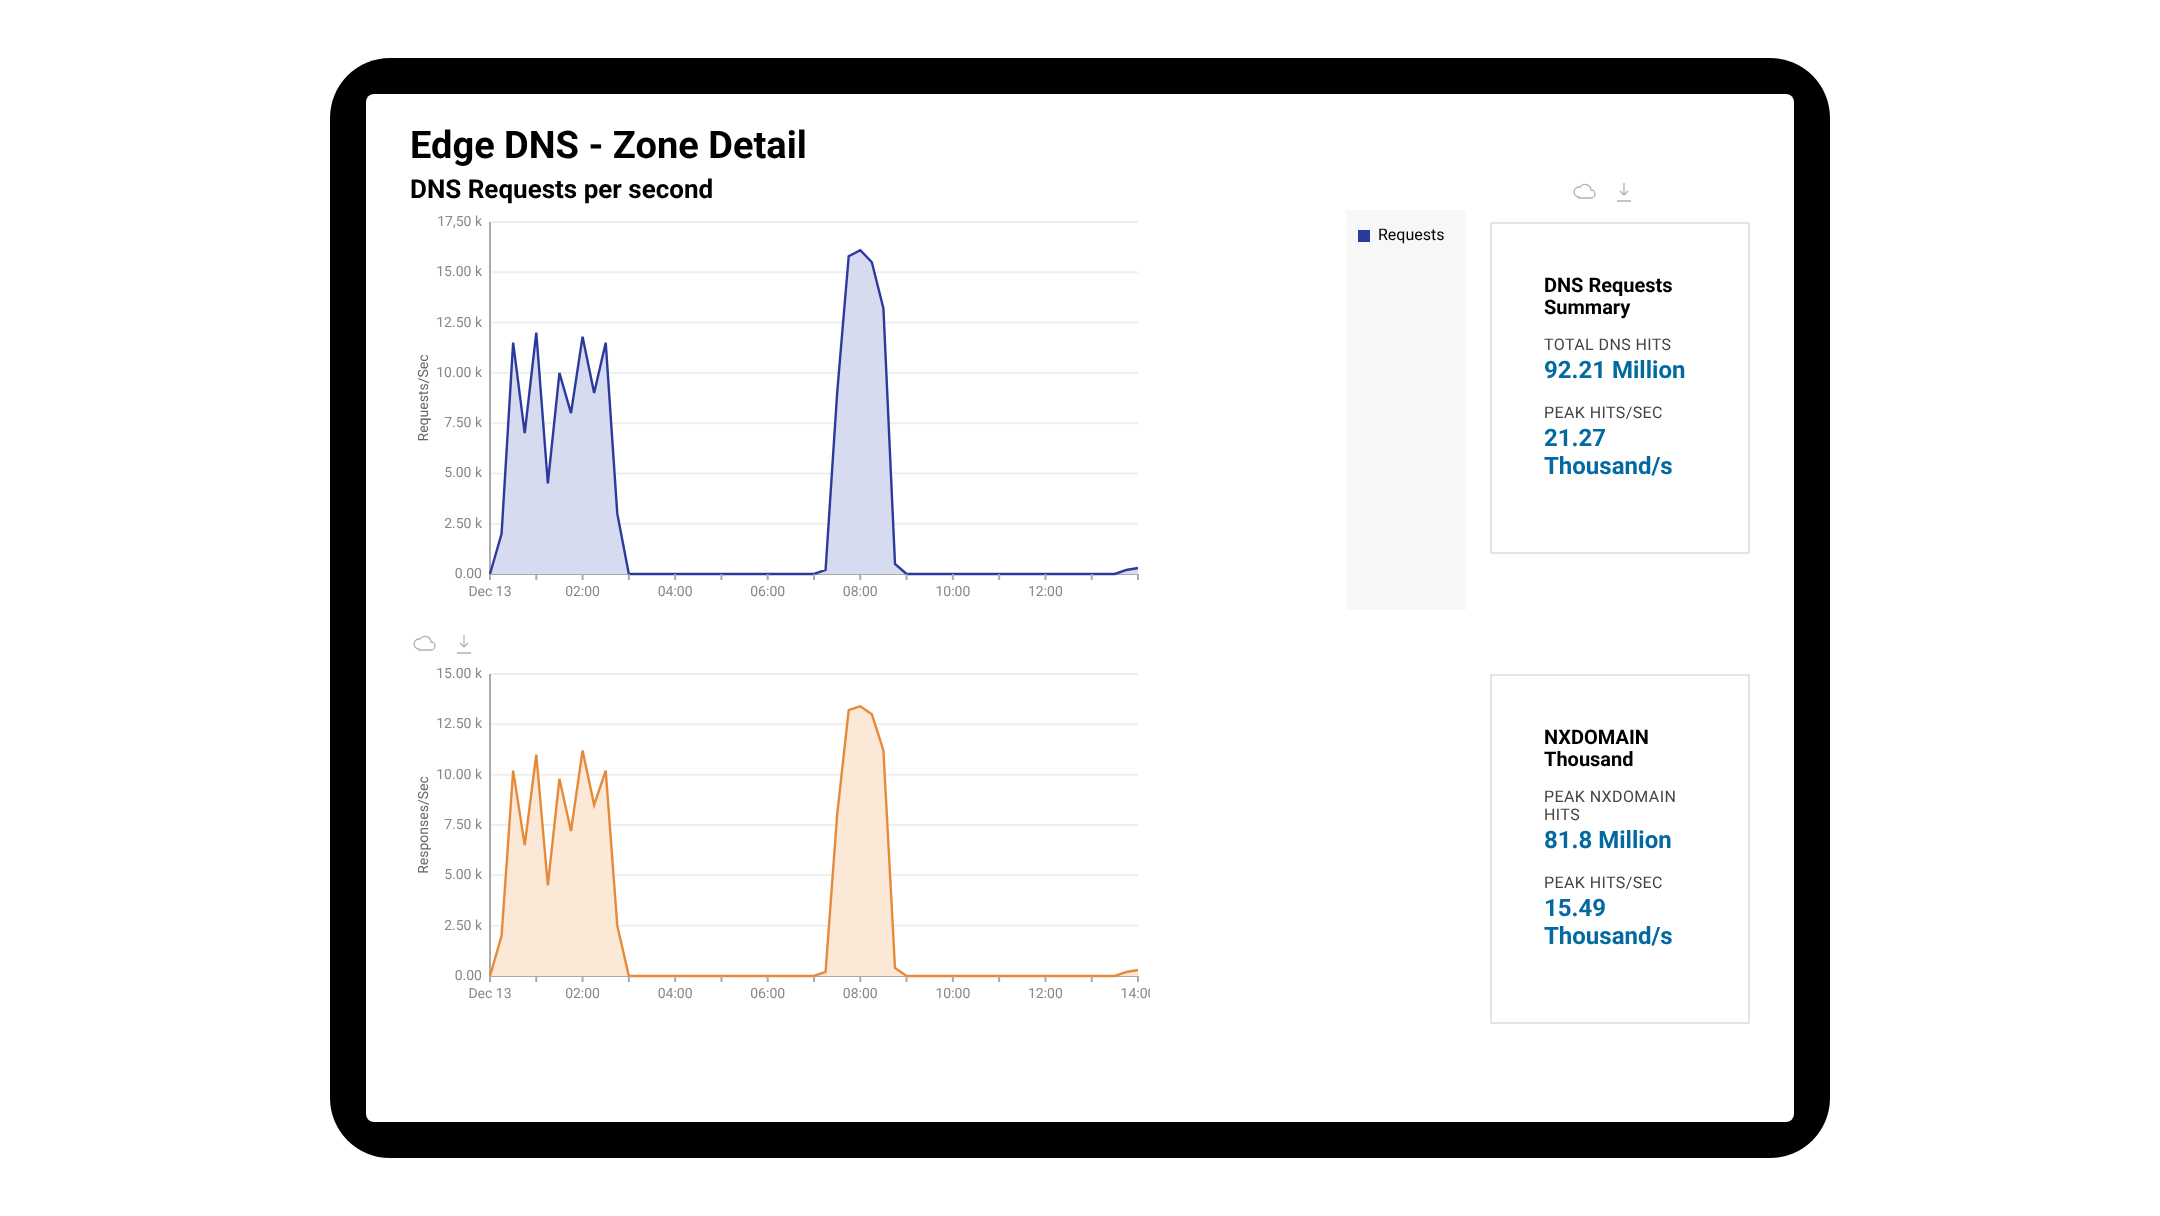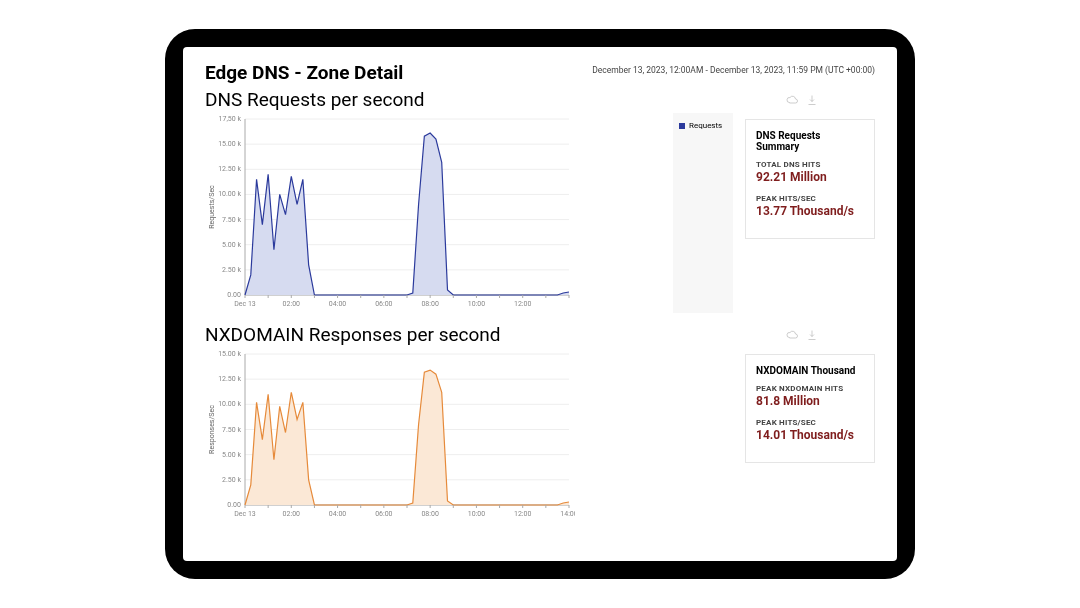--- a/index.html
+++ b/index.html
@@ -4,47 +4,46 @@
 <style>
 *{box-sizing:border-box;margin:0;padding:0;font-family:-apple-system,BlinkMacSystemFont,"Segoe UI",Roboto,Arial,sans-serif}
 body{background:#fff;width:1080px;height:608px;display:flex;align-items:center;justify-content:center}
 .tablet{width:750px;height:550px;background:#000;border-radius:30px;padding:18px;position:relative}
 .screen{width:100%;height:100%;background:#fff;border-radius:4px;padding:14px 22px;overflow:hidden;position:relative}
 .header-row{display:flex;align-items:flex-start;justify-content:space-between;margin-bottom:4px}
 .page-title{font-size:19px;font-weight:700;color:#000}
 .date-range{font-size:8.5px;color:#444;margin-top:4px}
 .panel{margin-bottom:10px}
 .panel-head{display:flex;justify-content:space-between;align-items:center;margin-bottom:2px}
-.sub-title{font-size:19px;font-weight:400;color:#000}
+.sub-title{font-size:13px;font-weight:700;color:#000}
 .actions{display:flex;gap:6px;margin-right:56px}
 .icon-btn{width:14px;height:14px;display:flex;align-items:center;justify-content:center;cursor:pointer;opacity:.5}
 .icon-btn svg{width:12px;height:12px;stroke:#666;fill:none;stroke-width:1.3}
 .panel-body{display:flex;gap:12px}
 .chart-col{flex:1;position:relative}
 .legend{width:60px;background:#f7f7f7;padding:8px 6px;font-size:8px}
 .legend-item{display:flex;align-items:center;gap:4px}
 .legend-sw{width:6px;height:6px}
-.summary{width:130px;border:1px solid #e5e5e5;padding:10px;font-size:9px;align-self:flex-start;margin-top:6px}
+.summary{width:130px;border:1px solid #e5e5e5;padding:26px;font-size:9px;align-self:flex-start;margin-top:6px}
 .summary-title{font-weight:700;font-size:10px;margin-bottom:8px;color:#000}
-.summary-label{font-size:8px;font-weight:700;color:#444;letter-spacing:.2px;margin-bottom:1px}
-.summary-value{font-size:12px;font-weight:700;color:#7f1d1d;margin-bottom:10px}
+.summary-label{font-size:8px;font-weight:400;color:#444;letter-spacing:.2px;margin-bottom:1px}
+.summary-value{font-size:12px;font-weight:700;color:#0369a1;margin-bottom:10px}
 .chart-svg{display:block}
 .ytick,.xtick{font-size:7px;fill:#888}
 .axis-line{stroke:#aaa;stroke-width:1}
 .grid{stroke:#eee;stroke-width:1}
 .ytitle{font-size:7px;fill:#666}
 </style>
 </head>
 <body>
 
 <div class="tablet">
   <div class="screen">
     <div class="header-row">
       <div class="page-title">Edge DNS - Zone Detail</div>
-      <div class="date-range">December 13, 2023, 12:00AM - December 13, 2023, 11:59 PM (UTC +00:00)</div>
     </div>
     <div id="panels">
         <div class="panel">
     <div class="panel-head">
       <div class="sub-title">DNS Requests per second</div>
       <div class="actions">
         <div class="icon-btn">
                 <svg viewBox="0 0 24 24">
                   <path d="M7 17a5 5 0 1 1 1-9.9A6 6 0 0 1 19 10a4 4 0 0 1 0 8H7z"></path>
                 </svg>
@@ -110,28 +109,27 @@
                 <span>Requests</span>
               </div>
       </div>
       <div class="summary">
         <div class="summary-title">DNS Requests Summary</div>
 
           <div class="summary-label">TOTAL DNS HITS</div>
           <div class="summary-value">92.21 Million</div>
 
           <div class="summary-label">PEAK HITS/SEC</div>
-          <div class="summary-value">13.77 Thousand/s</div>
+          <div class="summary-value">21.27 Thousand/s</div>
 
       </div>
     </div>
         </div>
         <div class="panel">
     <div class="panel-head">
-      <div class="sub-title">NXDOMAIN Responses per second</div>
       <div class="actions">
         <div class="icon-btn">
                 <svg viewBox="0 0 24 24">
                   <path d="M7 17a5 5 0 1 1 1-9.9A6 6 0 0 1 19 10a4 4 0 0 1 0 8H7z"></path>
                 </svg>
               </div>
         <div class="icon-btn">
                 <svg viewBox="0 0 24 24">
                   <path d="M12 3v12m0 0l-4-4m4 4l4-4M5 21h14"></path>
                 </svg>
@@ -185,20 +183,20 @@
     <text class="ytitle" transform="translate(9 81.5) rotate(-90)" text-anchor="middle">Responses/Sec</text>
   </svg>
             </div>
       <div class="summary">
         <div class="summary-title">NXDOMAIN Thousand</div>
 
           <div class="summary-label">PEAK NXDOMAIN HITS</div>
           <div class="summary-value">81.8 Million</div>
 
           <div class="summary-label">PEAK HITS/SEC</div>
-          <div class="summary-value">14.01 Thousand/s</div>
+          <div class="summary-value">15.49 Thousand/s</div>
 
       </div>
     </div>
         </div>
       </div>
   </div>
 </div>
 
 </body></html>

